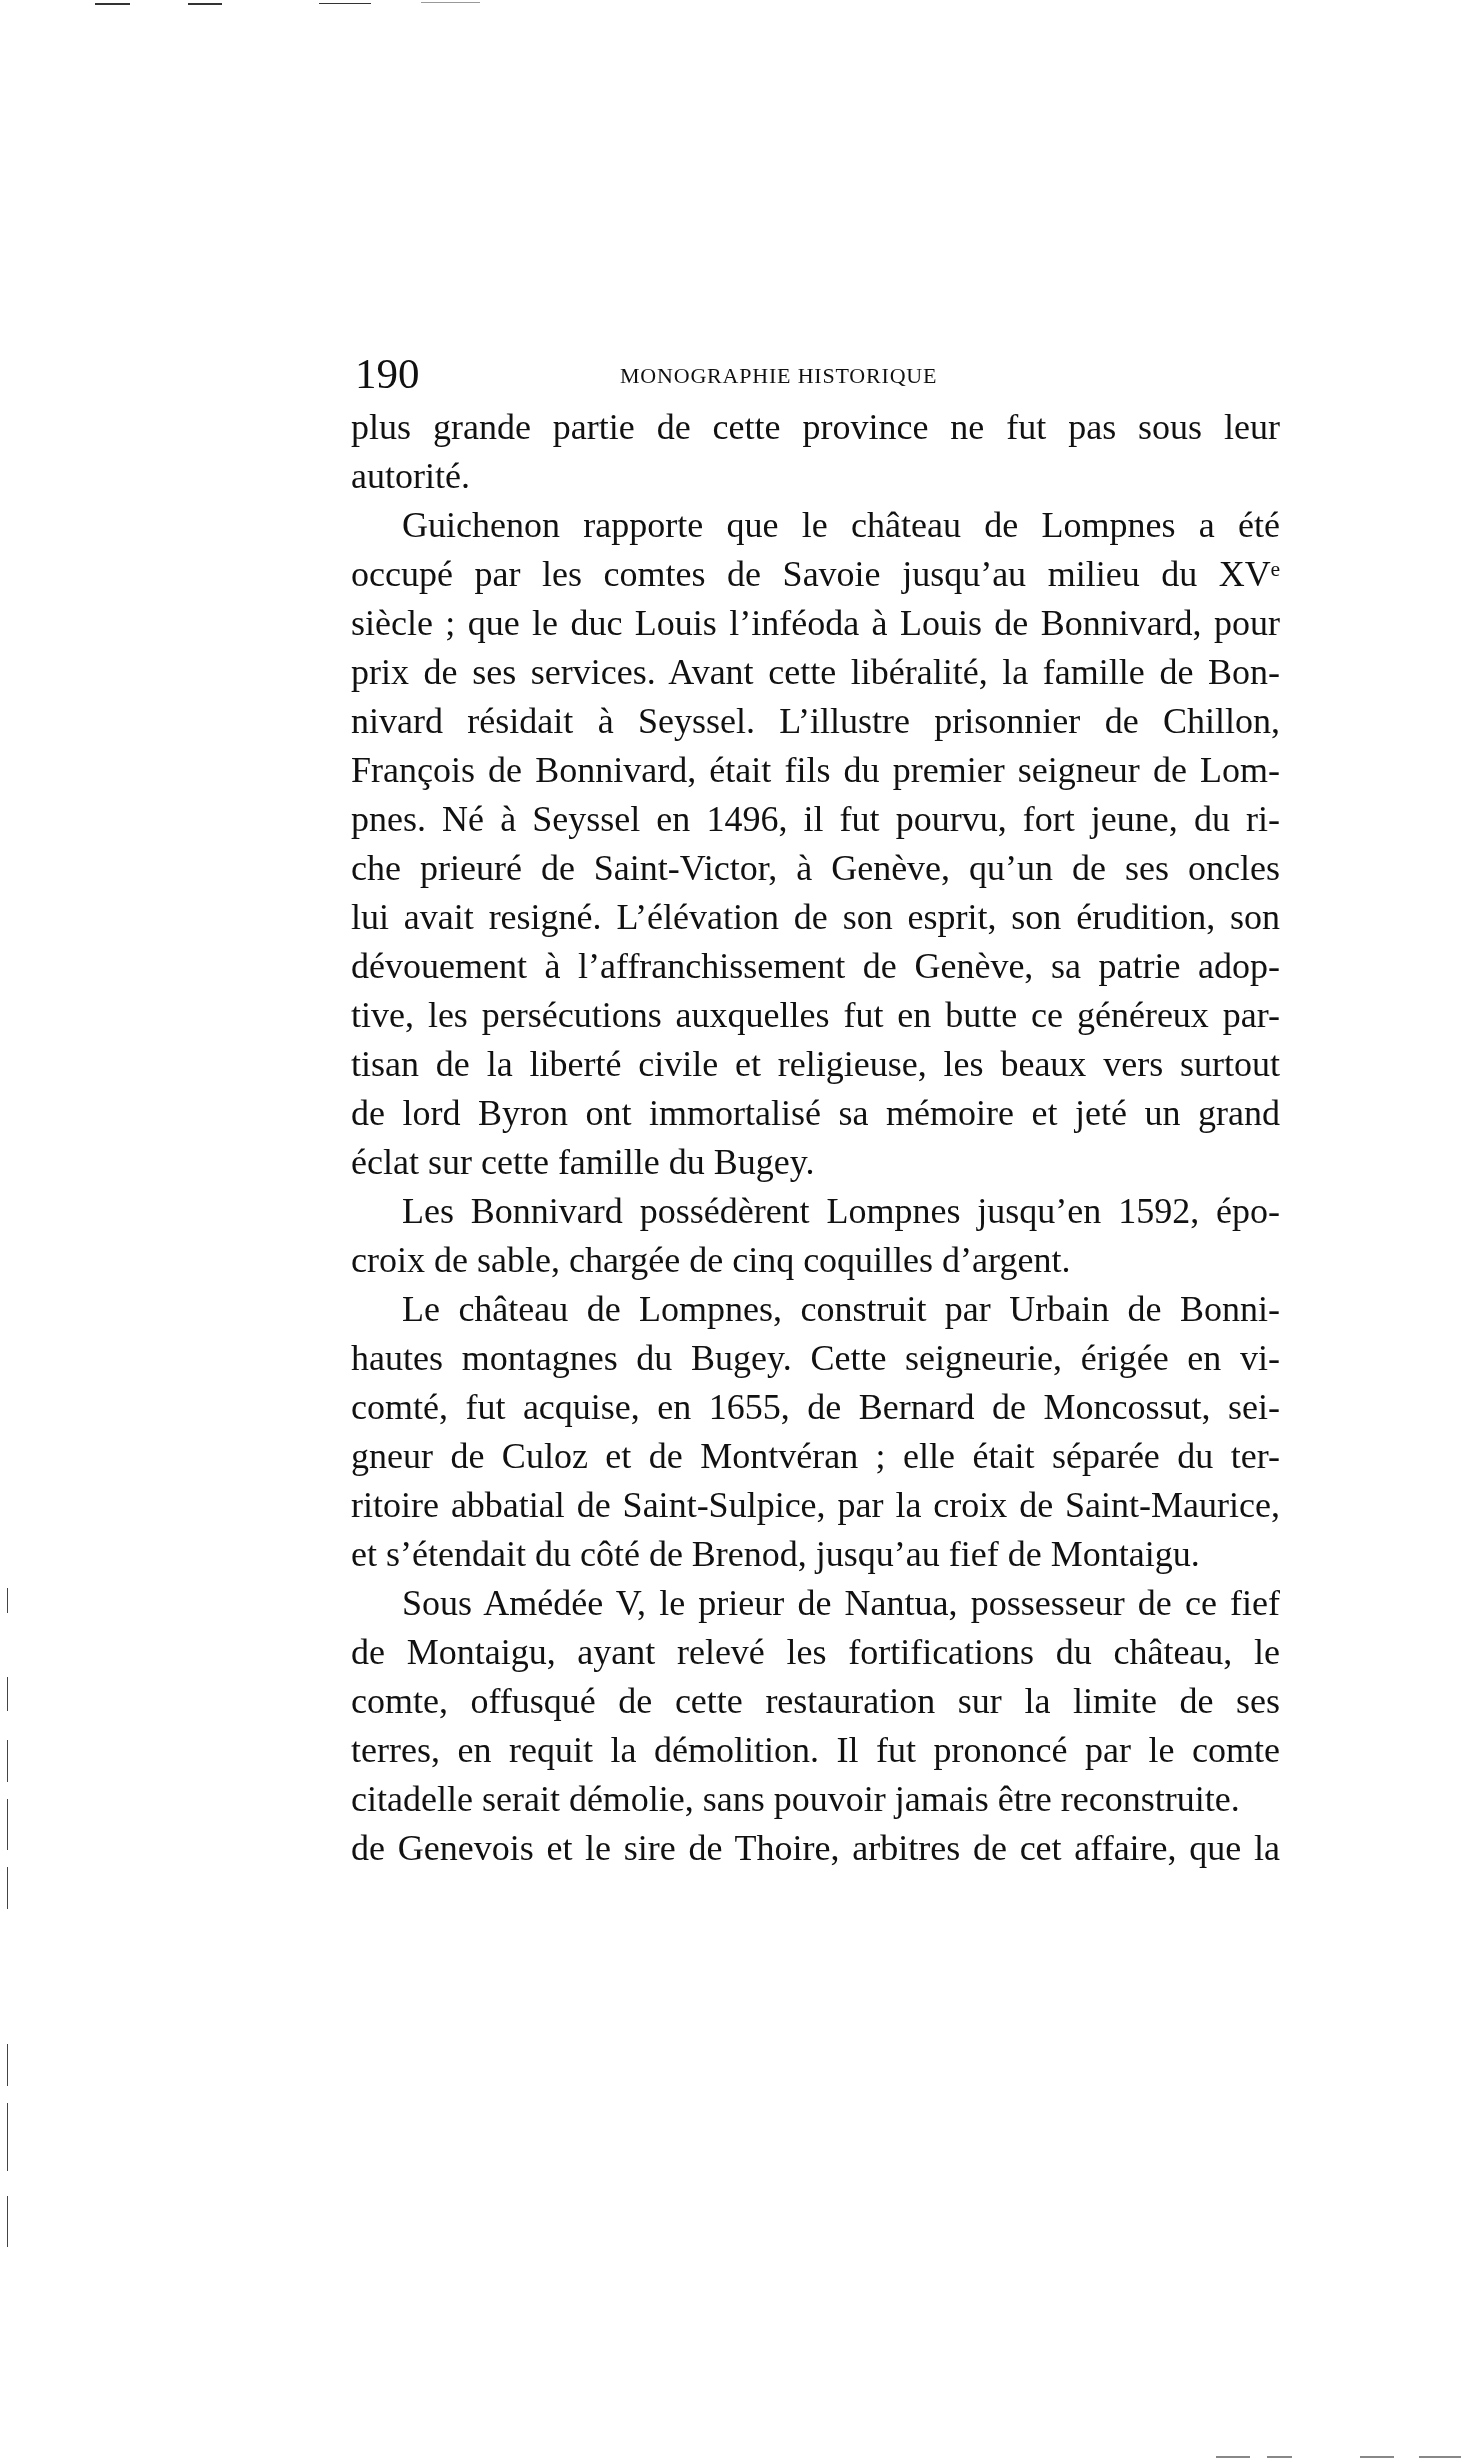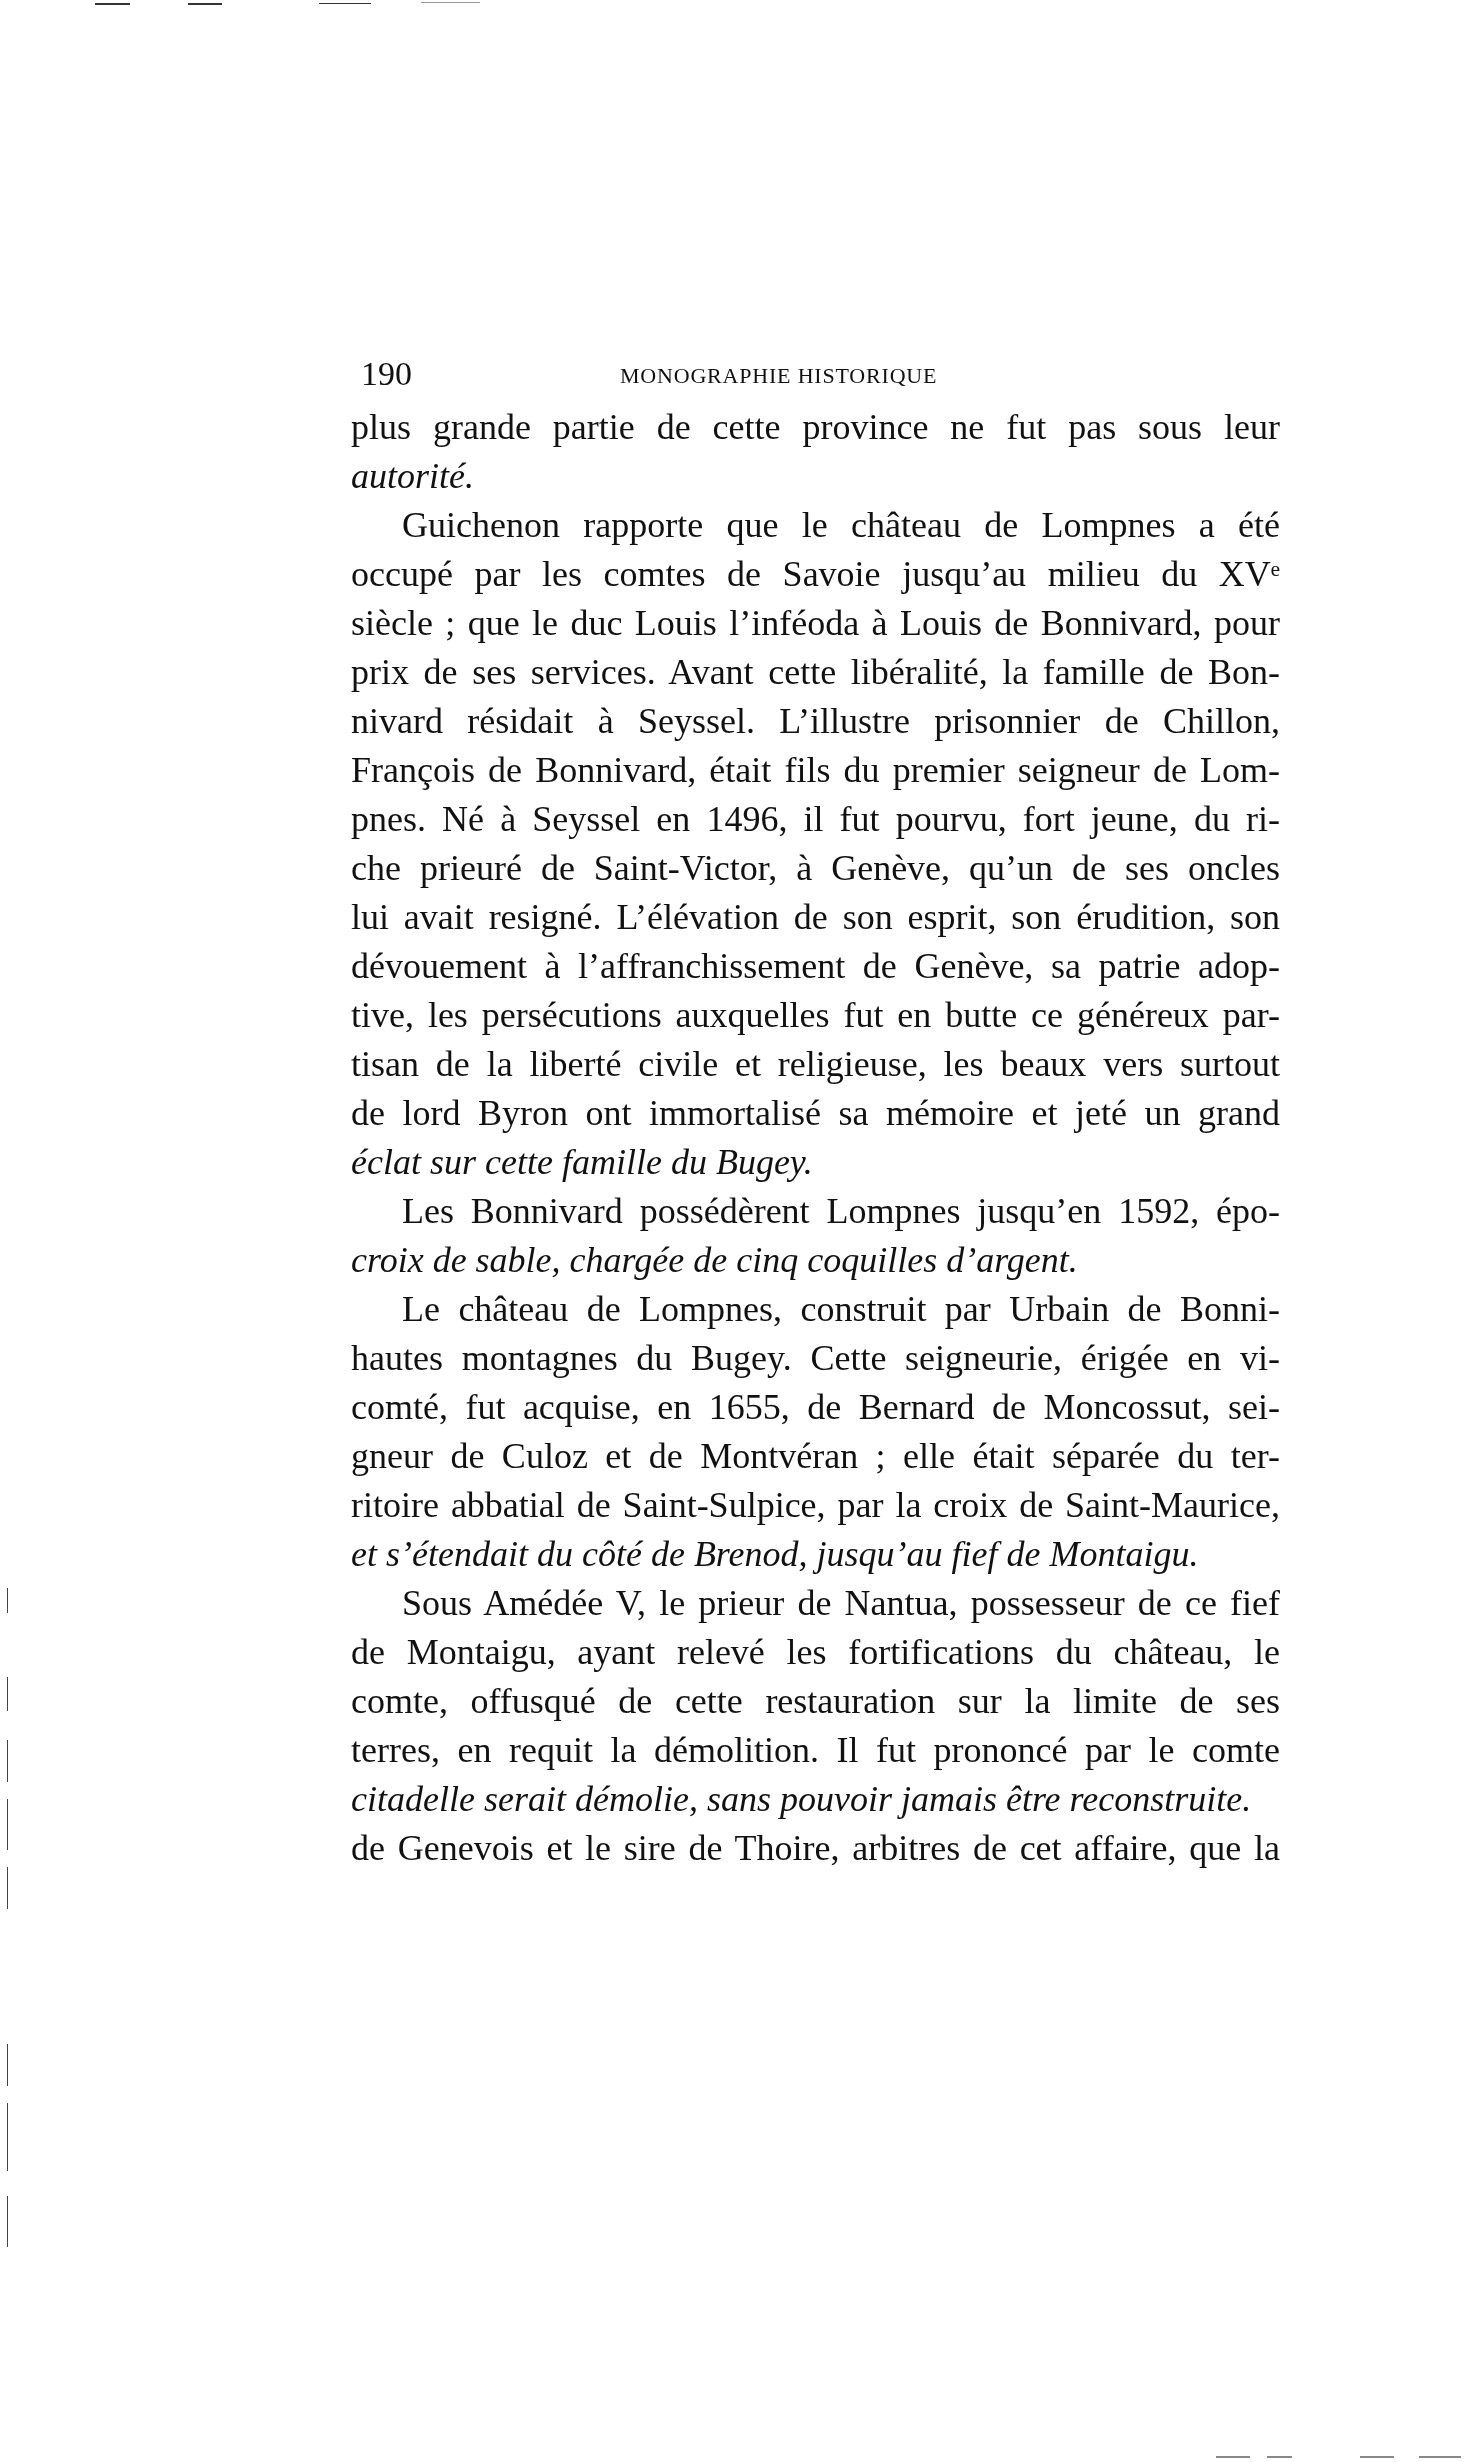--- a/index.html
+++ b/index.html
@@ -1,23 +1,23 @@
 <!DOCTYPE html>
 <html style="font-size:13.5px"><head>
 <meta charset="utf-8">
 <style>
   html, body { margin: 0; padding: 0; background: #ffffff; }
   body { width: 1481px; height: 2462px; position: relative; overflow: hidden; font-family: "Liberation Serif", "DejaVu Serif", serif; color: #111; }
   .page { position: absolute; left: 0; top: 0; width: 1481px; height: 2462px; background: #fff; }
   .header { position: absolute; left: 351px; top: 353px; width: 925px; height: 42px; }
-  .page-number { position: absolute; left: 10px; top: 0; font-size: 34px; line-height: 42px; font-family: Liberation Serif, serif; }
+  .page-number { position: absolute; left: 4px; top: 0; font-size: 43px; line-height: 42px; font-family: Liberation Serif, serif; }
   .running-head { position: absolute; left: 269px; top: 3.4px; font-size: 22px; line-height: 39px; font-weight: normal; letter-spacing: 0.8px; }
   .body-text { position: absolute; left: 351px; top: 403px; width: 929px; }
   .line { height: 49px; font-size: 36px; line-height: 49px; white-space: nowrap; text-align: justify; text-align-last: justify; }
-  .line.last { text-align-last: left; font-style: italic; }
+  .line.last { text-align-last: left; }
   .line.indent { padding-left: 51px; }
   .artifact { position: absolute; background: #333; }
   .vmark { position: absolute; background: #444; width: 1.7px; }
 </style>
 </head>
 <body>
 
 <div class="page">
 
   <div class="artifact" style="left:95px;top:3.4px;width:35px;height:1.7px;"></div>

